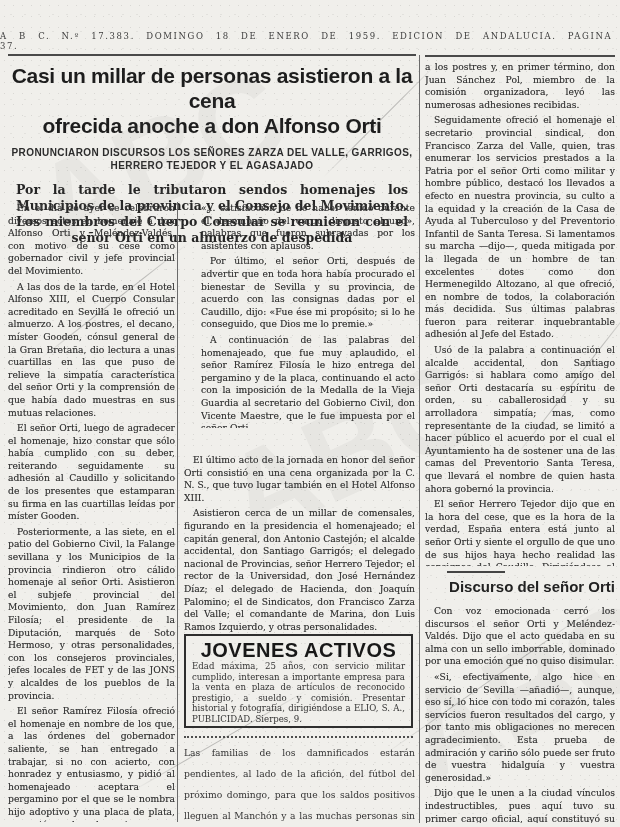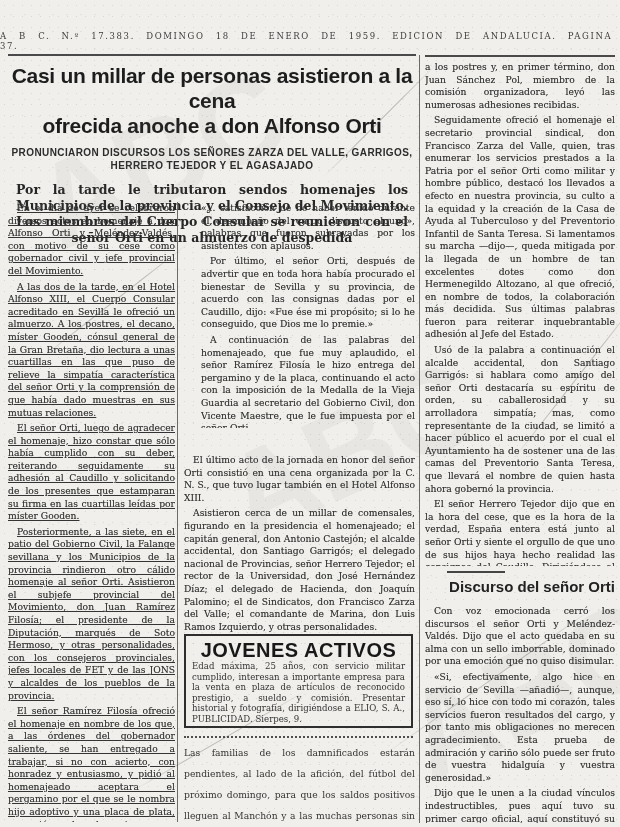--- a/index.html
+++ b/index.html
@@ -33,21 +33,21 @@
   }
   .subhead{
     margin-top:8px;font-family:"Liberation Sans",sans-serif;font-weight:bold;
     font-size:10px;line-height:13px;letter-spacing:.4px;color:#2c2c2c;
   }
   .lead{
     margin:10px auto 0;width:392px;font-weight:bold;
     font-size:12.5px;line-height:16px;color:#262626;
     text-align:justify;text-align-last:center;
   }
-  .col{position:absolute;font-size:9.2px;line-height:12.6px;text-align:justify;text-decoration:underline;}
+  .col{position:absolute;font-size:9.2px;line-height:12.6px;text-align:justify;}
   .col p{margin:0 0 3px 0;text-indent:9px;text-shadow:0 0 .5px rgba(70,70,70,.55);}
   .col p.noindent{text-indent:0;}
   .col1{left:8px;top:202px;width:167px;height:620px;overflow:hidden;}
   .col2{left:184px;top:202px;width:231px;height:620px;}
   .col3{left:425px;top:55px;width:190px;height:768px;border-top:2px solid #4a4a4a;}
   .vrule{position:absolute;width:1px;background:#6a6a6a;}
   .vrule1{left:177px;top:202px;height:620px;}
   .vrule2{left:419px;top:55px;height:768px;}
   .c2top{position:absolute;top:0;left:0;right:0;height:226px;overflow:hidden;margin-left:17px;}
   .crosshead{

